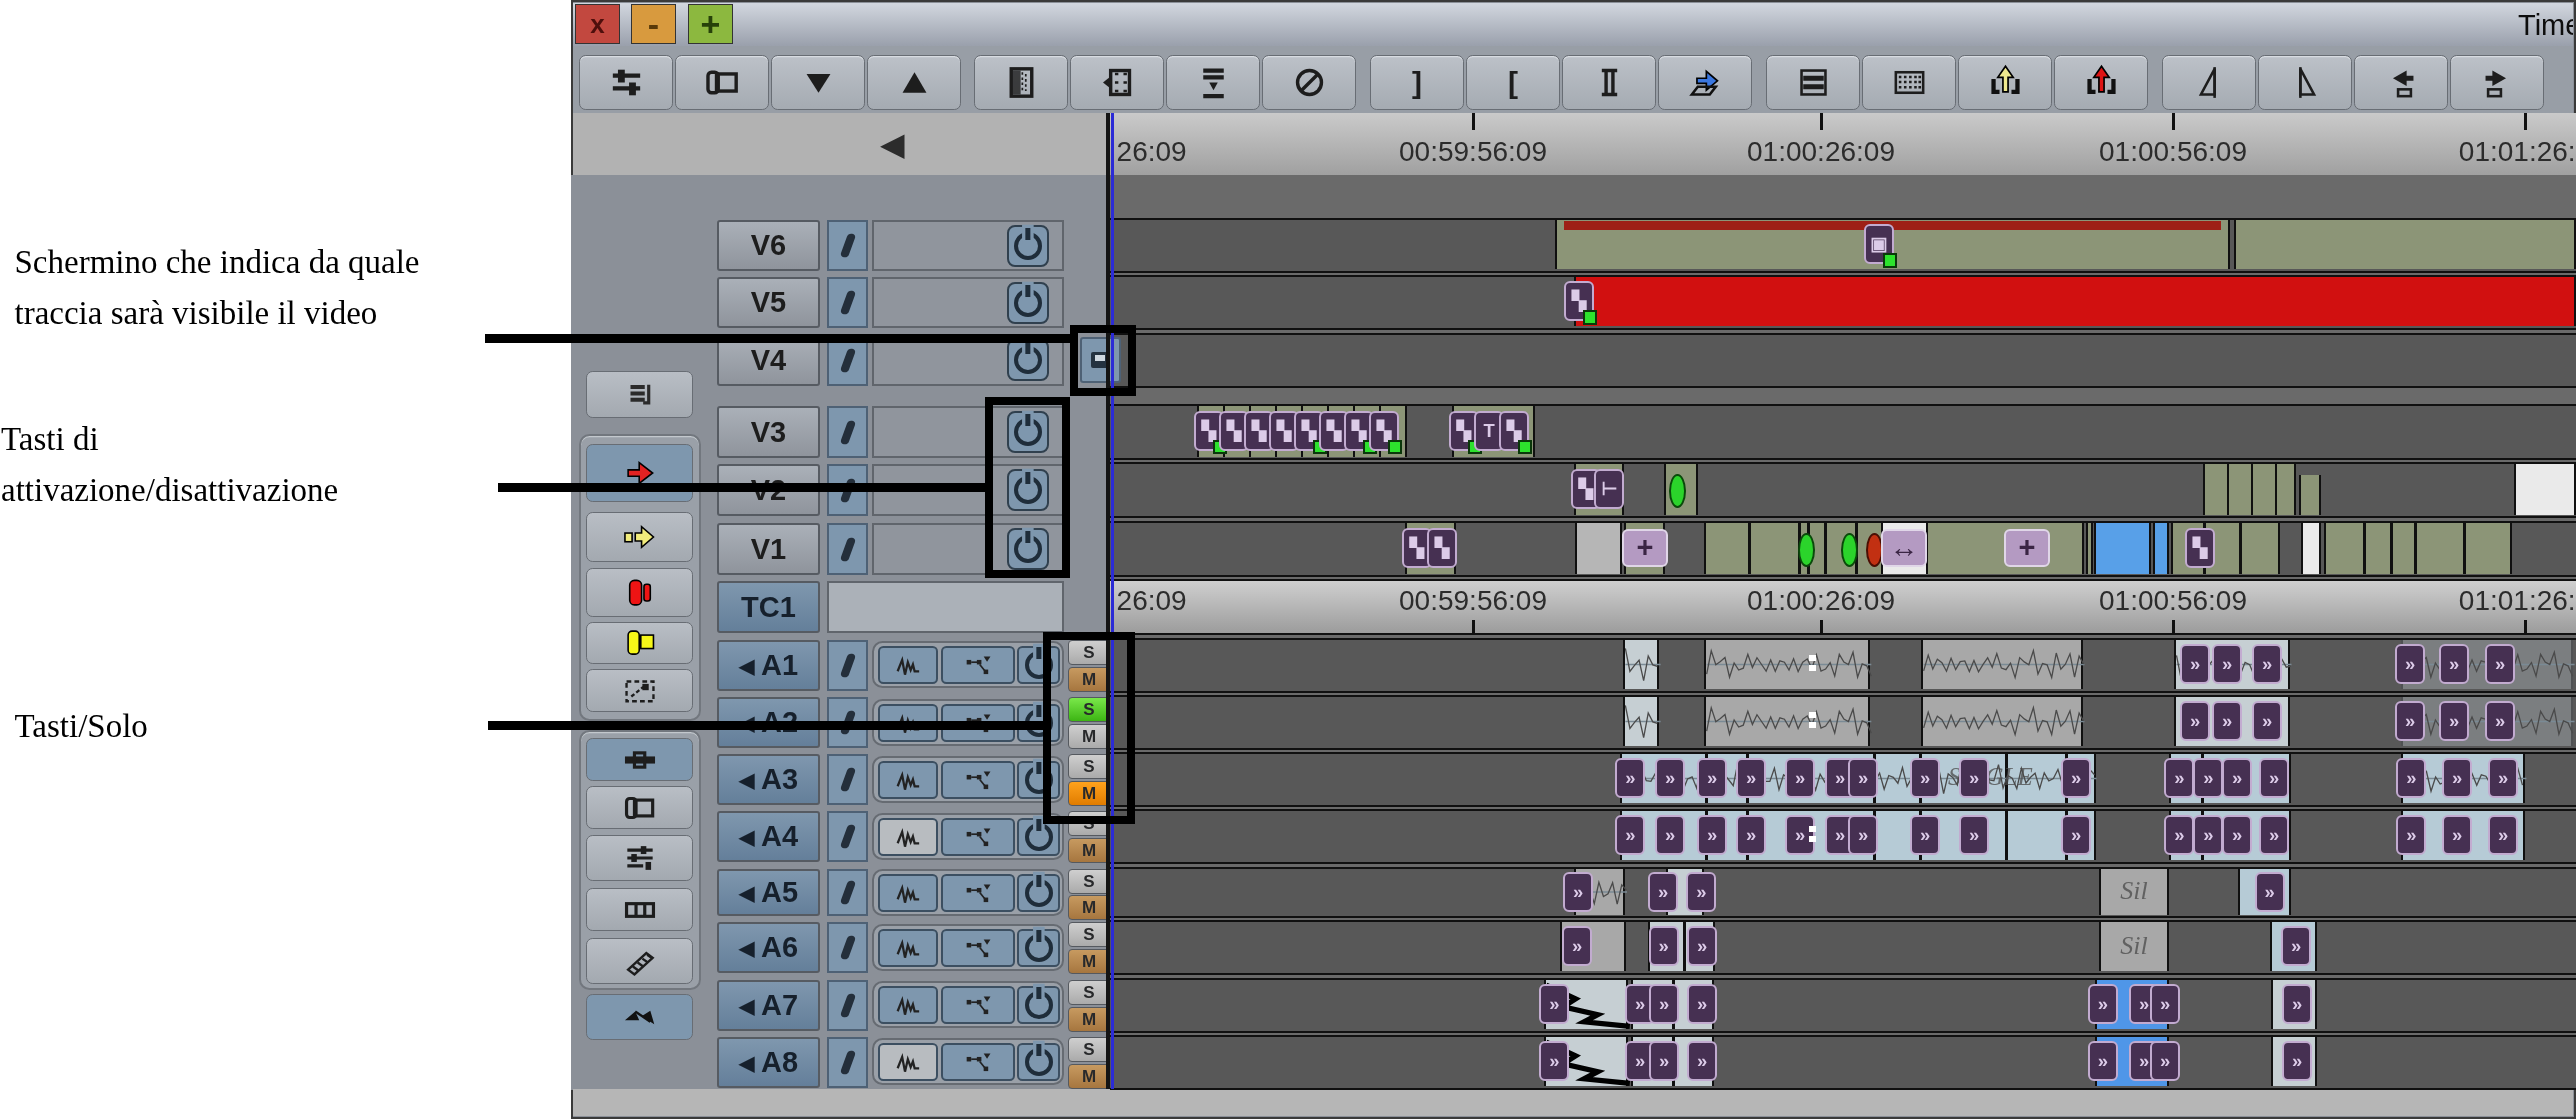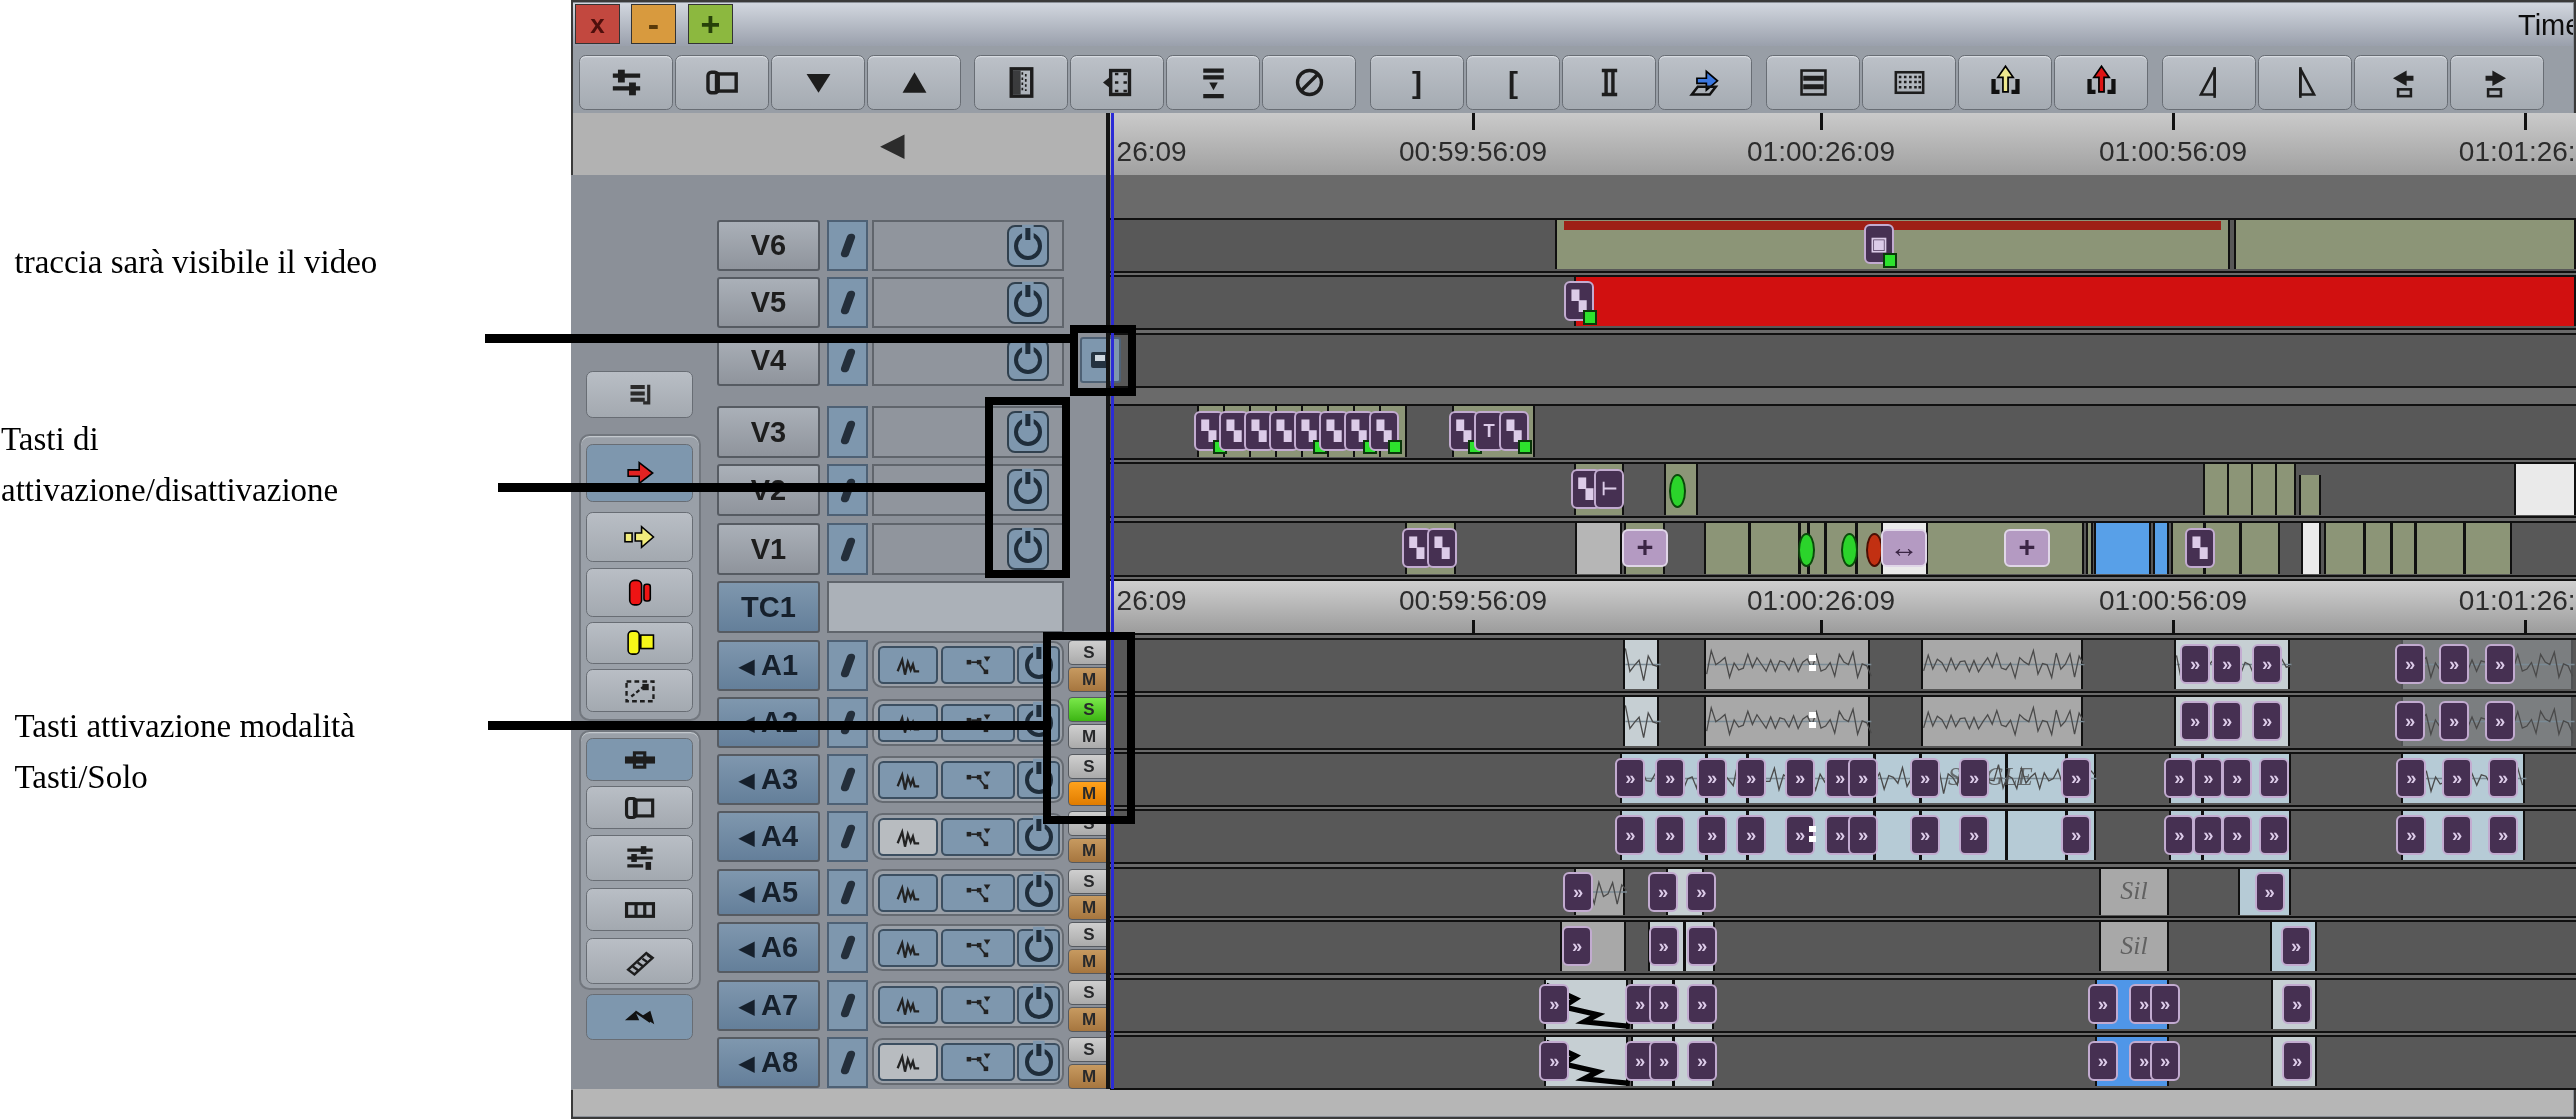--- a/index.html
+++ b/index.html
@@ -108,28 +108,28 @@
     </div>
 
   <div id="header" class="ab"></div>
   <div id="content" class="ab"></div>
 
   <div id="vdivider" class="ab"></div>
   <div id="playhead" class="ab"></div>
   <div id="bottomstrip" class="ab"></div>
 
   <div class="note" style="left:14.5px;top:237px">
+    <div>Schermino che indica da quale</div>
     <div>traccia sarà visibile il video</div>
   </div>
   <div class="note" style="left:1px;top:414px">
     <div>Tasti di</div>
     <div>attivazione/disattivazione</div>
   </div>
   <div class="note" style="left:14.5px;top:701px">
-    <div>Tasti attivazione modalità</div>
     <div>Tasti/Solo</div>
   </div>
   <div class="annline" style="left:485px;top:334px;width:588px"></div>
   <div class="annrect" style="left:1070px;top:325px;width:66px;height:71px"></div>
   <div class="annline" style="left:498px;top:483px;width:488px"></div>
   <div class="annrect" style="left:985px;top:397px;width:85px;height:181px"></div>
   <div class="annline" style="left:488px;top:721px;width:556px"></div>
   <div class="annrect" style="left:1043px;top:632px;width:92px;height:192px"></div>
 <div class="tbtn ab" style="left: 579px; top: 55px; width: 92px; height: 53px; position: absolute;">
       <svg viewBox="0 0 48 48" xmlns="http://www.w3.org/2000/svg">

